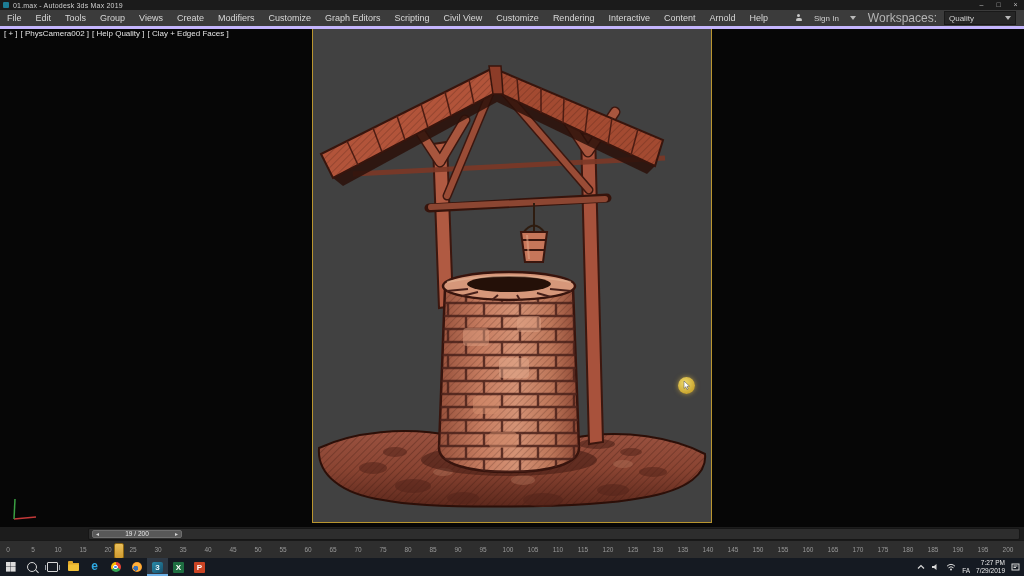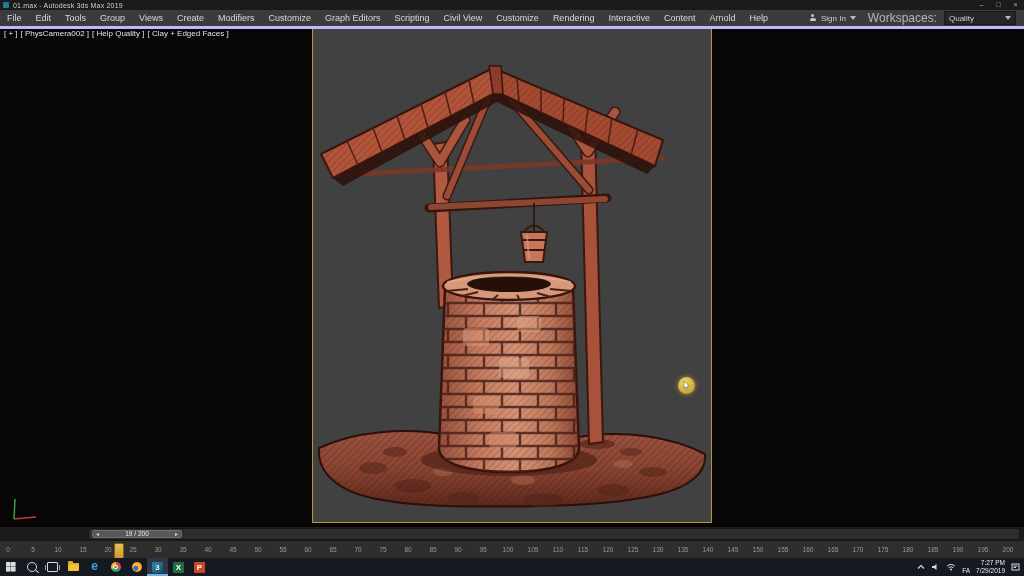--- a/index.html
+++ b/index.html
@@ -14,21 +14,21 @@
   .title-text{font-size:7px;color:#cfcfcf;letter-spacing:.2px;white-space:nowrap;}
   .win-controls{margin-left:auto;display:flex;}
   .wc-btn{width:17px;text-align:center;font-size:7px;color:#bbb;line-height:10px;}
 
   
   .menubar{position:absolute;left:0;top:10px;right:0;height:16px;background:#3b3b3b;
            display:flex;align-items:center;z-index:6;border-bottom:3px solid #c4b5fd;}
   .menu-items{display:flex;height:100%;}
   .menu-item{font-size:9px;color:#d8d8d8;padding:0 7px;line-height:16px;white-space:nowrap;}
   .menubar-right{margin-left:auto;display:flex;align-items:center;gap:7px;padding-right:8px;}
-  .signin{display:flex;align-items:center;gap:4px;font-size:8px;color:#d0d0d0;padding:1px 5px;}
+  .signin{display:flex;align-items:center;gap:11px;font-size:8px;color:#d0d0d0;padding:1px 5px;}
   .person-icon{position:relative;width:8px;height:8px;}
   .person-icon::before{content:'';position:absolute;left:2.5px;top:0;width:3px;height:3px;
                        border-radius:50%;background:#c8c8c8;}
   .person-icon::after{content:'';position:absolute;left:1px;top:3.5px;width:6px;height:3.5px;
                       border-radius:3px 3px 1px 1px;background:#c8c8c8;}
   .caret{width:0;height:0;border-left:3px solid transparent;border-right:3px solid transparent;
          border-top:4px solid #b9b9b9;}
   .ws-label{font-size:12px;color:#b5b5b5;}
   .ws-select{display:flex;align-items:center;justify-content:space-between;width:62px;height:12px;
              background:#262626;border:1px solid #191919;font-size:8px;color:#d0d0d0;padding:0 4px;}

